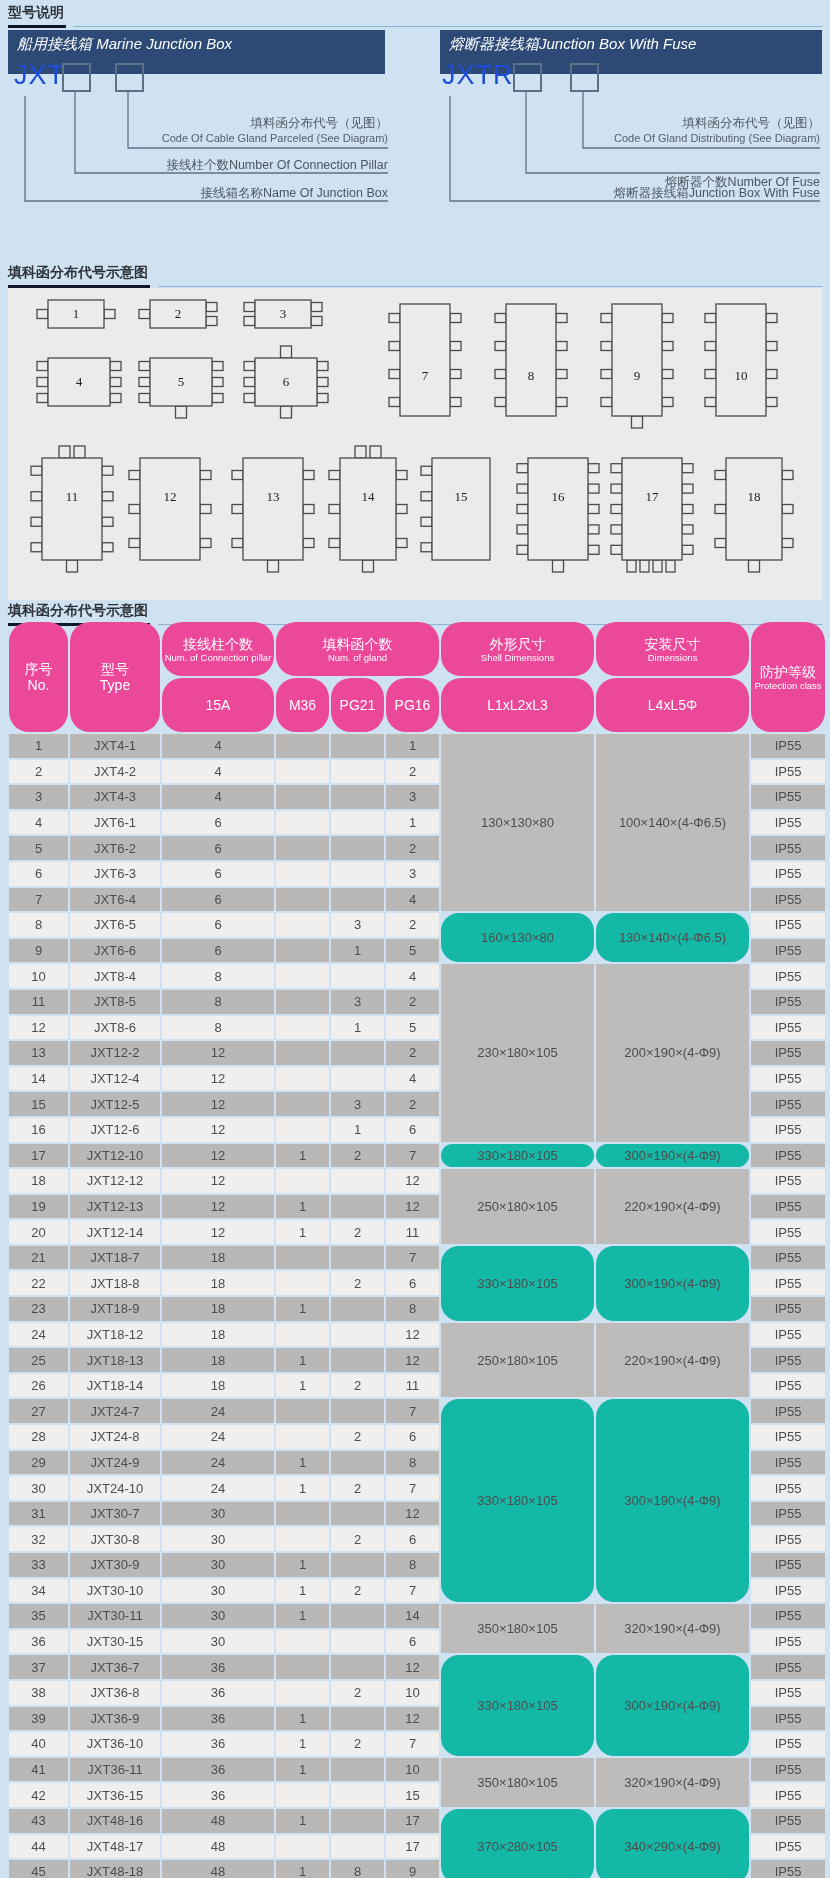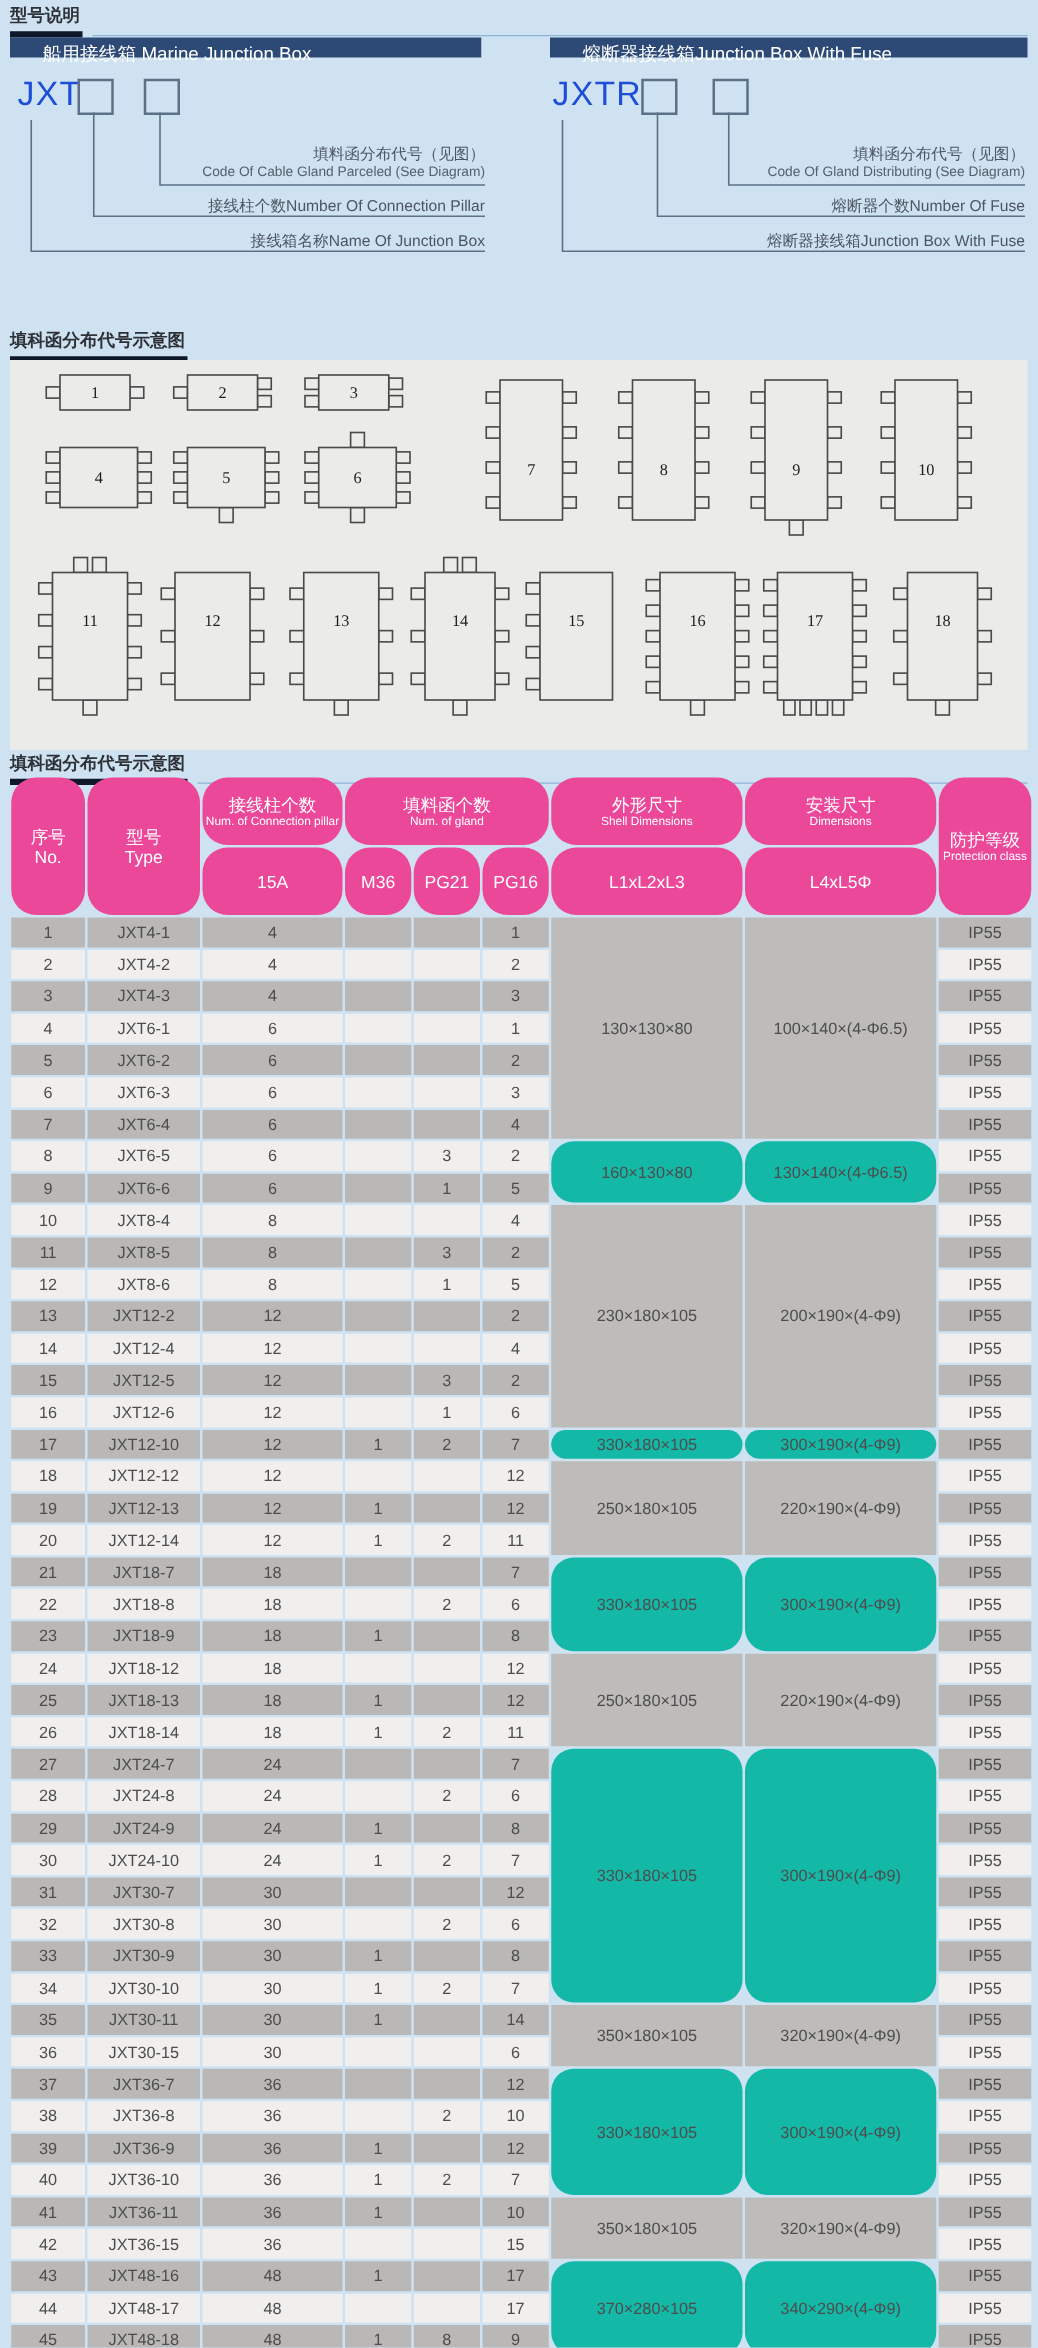--- a/index.html
+++ b/index.html
@@ -4,27 +4,27 @@
 <style>
   html,body{margin:0;padding:0;}
   body{
     width:830px;height:1878px;position:relative;overflow:hidden;
     background:#cfe2f1;
     font-family:"Liberation Sans",sans-serif;
   }
   
   .sec-head{position:absolute;left:8px;right:8px;display:flex;align-items:flex-end;}
   .sec-title{font-size:14px;font-weight:bold;color:#2e3238;padding:0 2px 3px 0;
-    border-bottom:5px solid #0f172a;white-space:nowrap;}
+    border-bottom:3px solid #0f172a;white-space:nowrap;}
   .sec-rule{flex:1;border-bottom:1px solid #8db3d6;margin:0 0 1px 8px;}
   #sec1{top:4px;} #sec2{top:264px;} #sec3{top:602px;}
 
   
-  .banner{position:absolute;top:30px;height:16px;background:#2d4a77;color:#fff;
-    font-size:15px;line-height:28px;padding-left:26px;box-sizing:border-box;white-space:nowrap;}
+  .banner{position:absolute;top:30px;height:44px;background:#2d4a77;color:#fff;
+    font-size:15px;line-height:28px;padding-left:9px;box-sizing:border-box;white-space:nowrap;font-style:italic;}
   #banner-left{left:8px;width:377px;}
   #banner-right{left:440px;width:382px;}
 
   
   .model-diag{position:absolute;top:60px;width:382px;height:152px;}
   #diag-left{left:8px;} #diag-right{left:440px;}
   .model-prefix{position:absolute;left:6px;top:0;font-size:27px;color:#1d4ed8;letter-spacing:1px;}
   .code-box{position:absolute;top:3px;width:25px;height:25px;border:2px solid #5c7186;background:transparent;}
   .diag-lines{position:absolute;left:0;top:0;}
   .diag-lines path{stroke:#5c7186;stroke-width:1.3;fill:none;}
@@ -82,21 +82,21 @@
     <path d="M86 30 V113 H380"></path>
     <path d="M10 36 V141 H380"></path>
   </svg>
   <span class="model-prefix" style="left:2px">JXTR</span>
   <span class="code-box" style="left:73px"></span>
   <span class="code-box" style="left:130px"></span>
   <div class="diag-label" style="top:56px">
     <div class="cn">填料函分布代号（见图）</div>
     <div class="en">Code Of Gland Distributing (See Diagram)</div>
   </div>
-  <div class="diag-label" style="top:98px">熔断器个数Number Of Fuse</div>
+  <div class="diag-label" style="top:115px">熔断器个数Number Of Fuse</div>
   <div class="diag-label" style="top:126px">熔断器接线箱Junction Box With Fuse</div>
 </div>
 
 <div class="sec-head" id="sec2">
   <span class="sec-title">填科函分布代号示意图</span>
   <div class="sec-rule"></div>
 </div>
 
 <svg id="panel" width="814" height="312" viewBox="0 0 814 312">
     <g>

